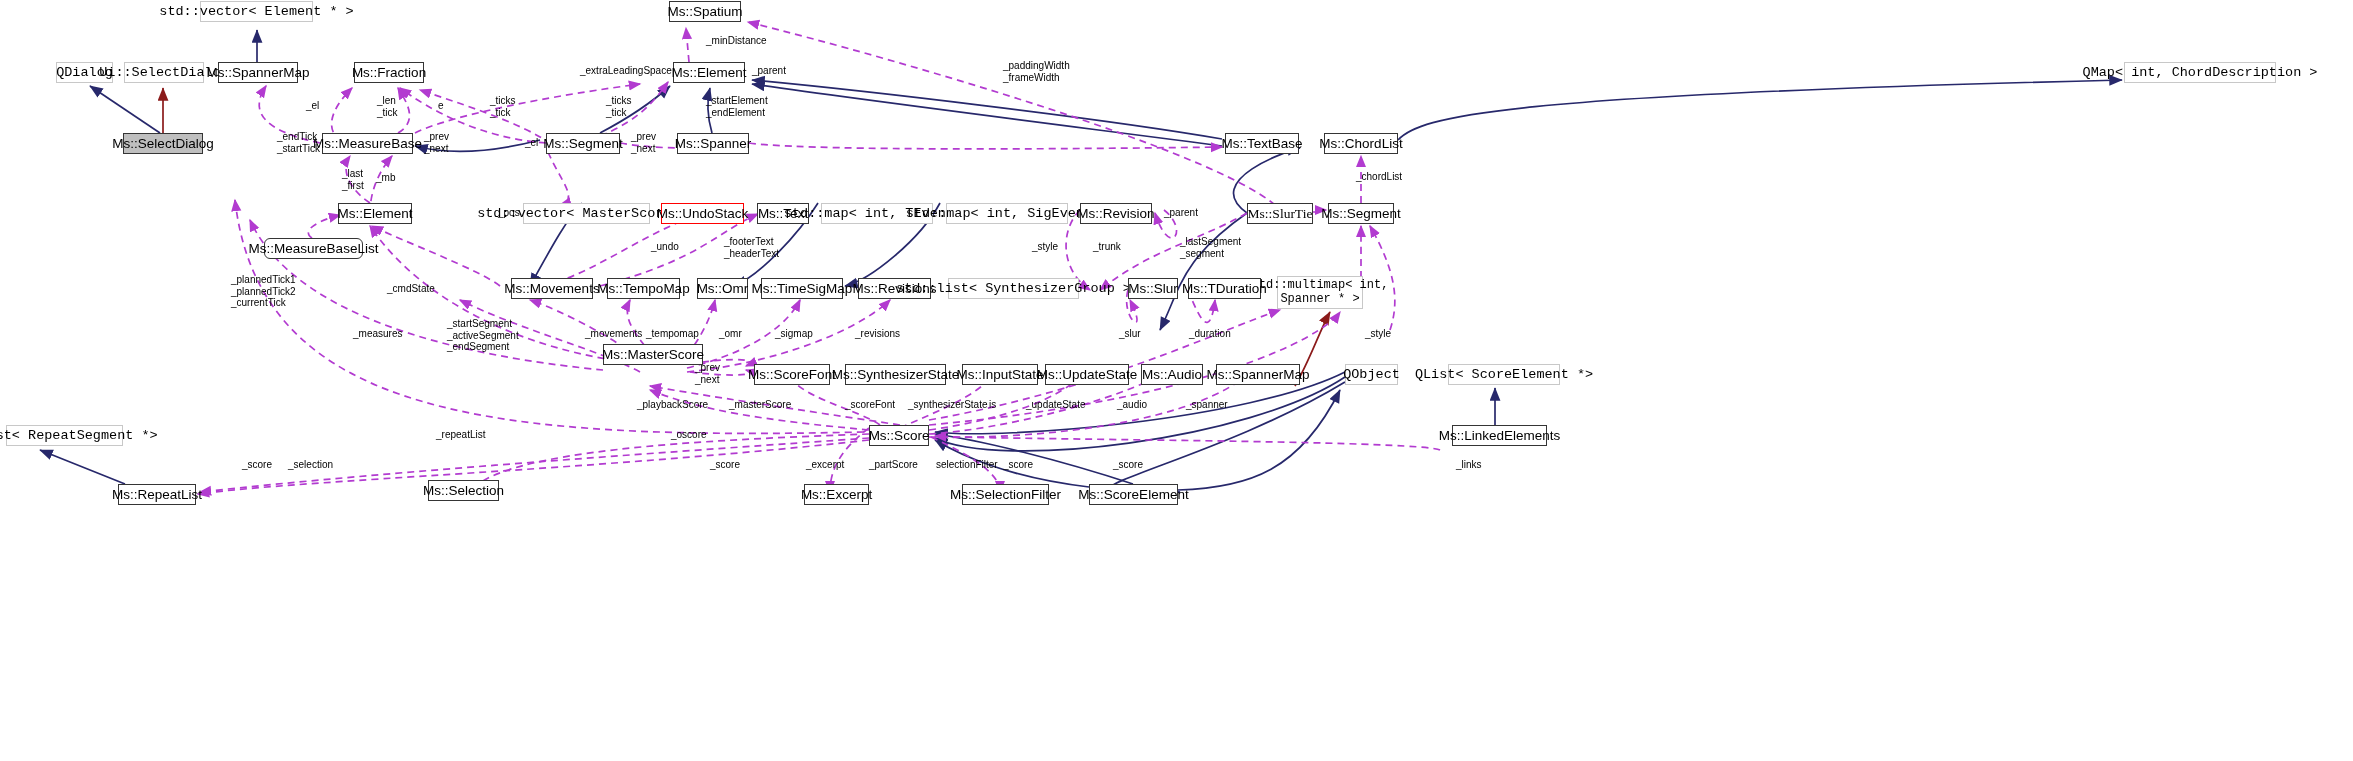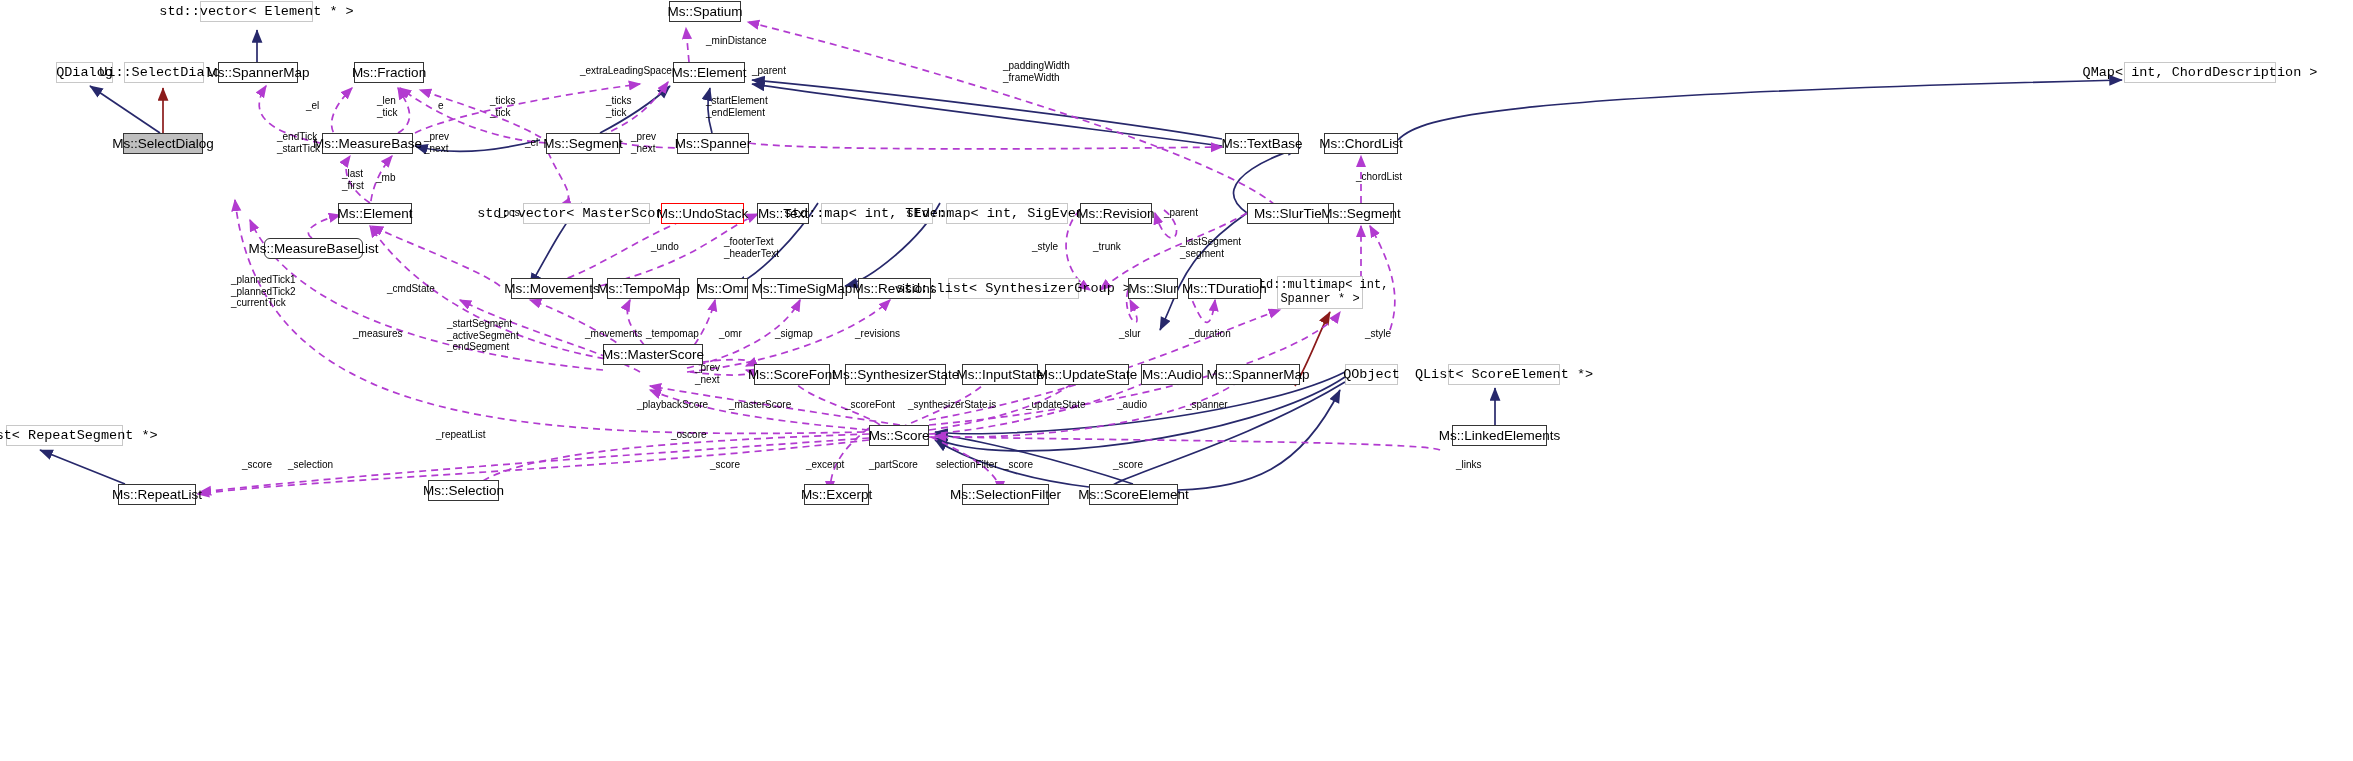--- a/index.html
+++ b/index.html
@@ -135,21 +135,21 @@
       <div class="node solid" style="left: 677px; top: 133px; width: 72px; height: 21px;">Ms::Spanner</div>
       <div class="node solid" style="left: 1225px; top: 133px; width: 74px; height: 21px;">Ms::TextBase</div>
       <div class="node solid" style="left: 1324px; top: 133px; width: 74px; height: 21px;">Ms::ChordList</div>
       <div class="node solid" style="left: 338px; top: 203px; width: 74px; height: 21px;">Ms::Element</div>
       <div class="node gray" style="left: 523px; top: 203px; width: 127px; height: 21px;">std::vector&lt; MasterScore *&gt;</div>
       <div class="node red" style="left: 661px; top: 203px; width: 83px; height: 21px;">Ms::UndoStack</div>
       <div class="node solid" style="left: 757px; top: 203px; width: 52px; height: 21px;">Ms::Text</div>
       <div class="node gray" style="left: 821px; top: 203px; width: 112px; height: 21px;">std::map&lt; int, TEvent &gt;</div>
       <div class="node gray" style="left: 946px; top: 203px; width: 122px; height: 21px;">std::map&lt; int, SigEvent &gt;</div>
       <div class="node solid" style="left: 1080px; top: 203px; width: 72px; height: 21px;">Ms::Revision</div>
-      <div class="node solid" style="left: 1247px; top: 203px; width: 82px; height: 21px;">Ms::SlurTie</div>
+      <div class="node solid" style="left: 1247px; top: 203px; width: 66px; height: 21px; font-family: Liberation Serif, serif;">Ms::SlurTie</div>
       <div class="node solid" style="left: 1328px; top: 203px; width: 66px; height: 21px;">Ms::Segment</div>
       <div class="node solid" style="left: 264px; top: 238px; width: 99px; height: 21px; border-radius: 6px;">Ms::MeasureBaseList</div>
       <div class="node gray" style="left: 1277px; top: 276px; width: 86px; height: 33px; white-space: pre; text-align: center; line-height: 1.14; font-size: 12px;">std::multimap&lt; int,
 Spanner * &gt;</div>
       <div class="node solid" style="left: 511px; top: 278px; width: 82px; height: 21px;">Ms::Movements</div>
       <div class="node solid" style="left: 607px; top: 278px; width: 73px; height: 21px;">Ms::TempoMap</div>
       <div class="node solid" style="left: 697px; top: 278px; width: 51px; height: 21px;">Ms::Omr</div>
       <div class="node solid" style="left: 761px; top: 278px; width: 82px; height: 21px;">Ms::TimeSigMap</div>
       <div class="node solid" style="left: 858px; top: 278px; width: 73px; height: 21px;">Ms::Revisions</div>
       <div class="node gray" style="left: 948px; top: 278px; width: 131px; height: 21px;">std::list&lt; SynthesizerGroup &gt;</div>

